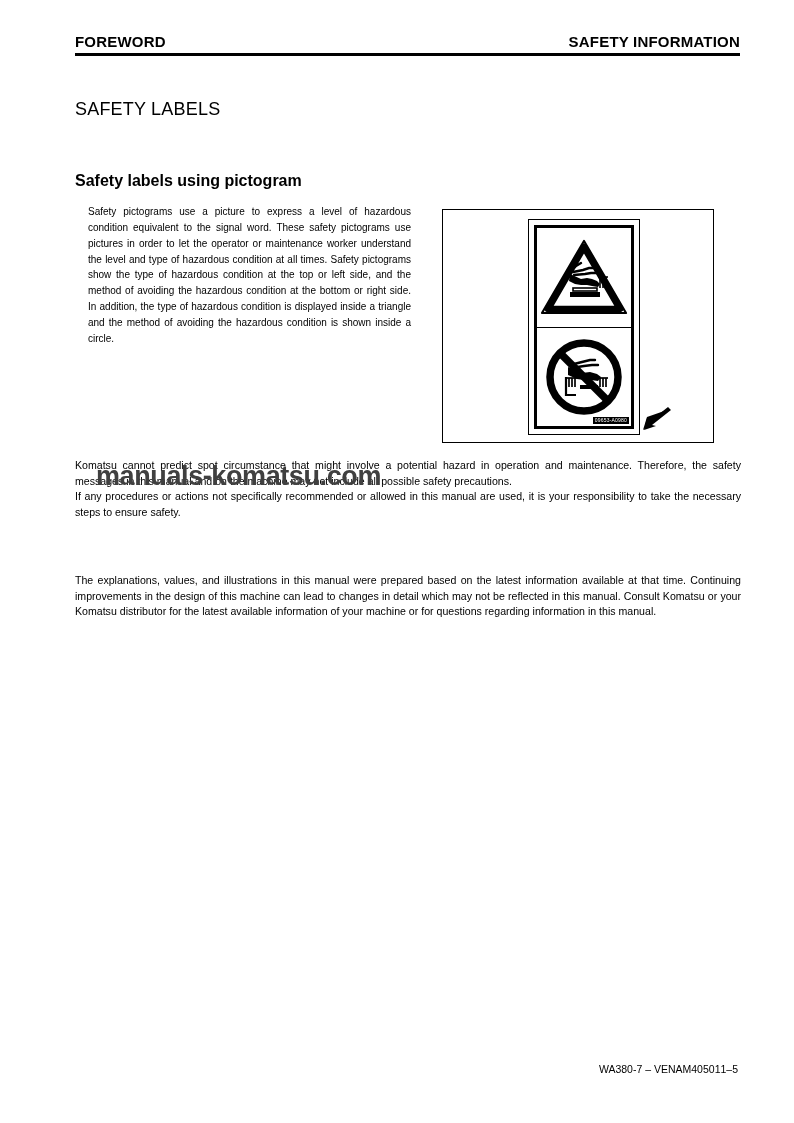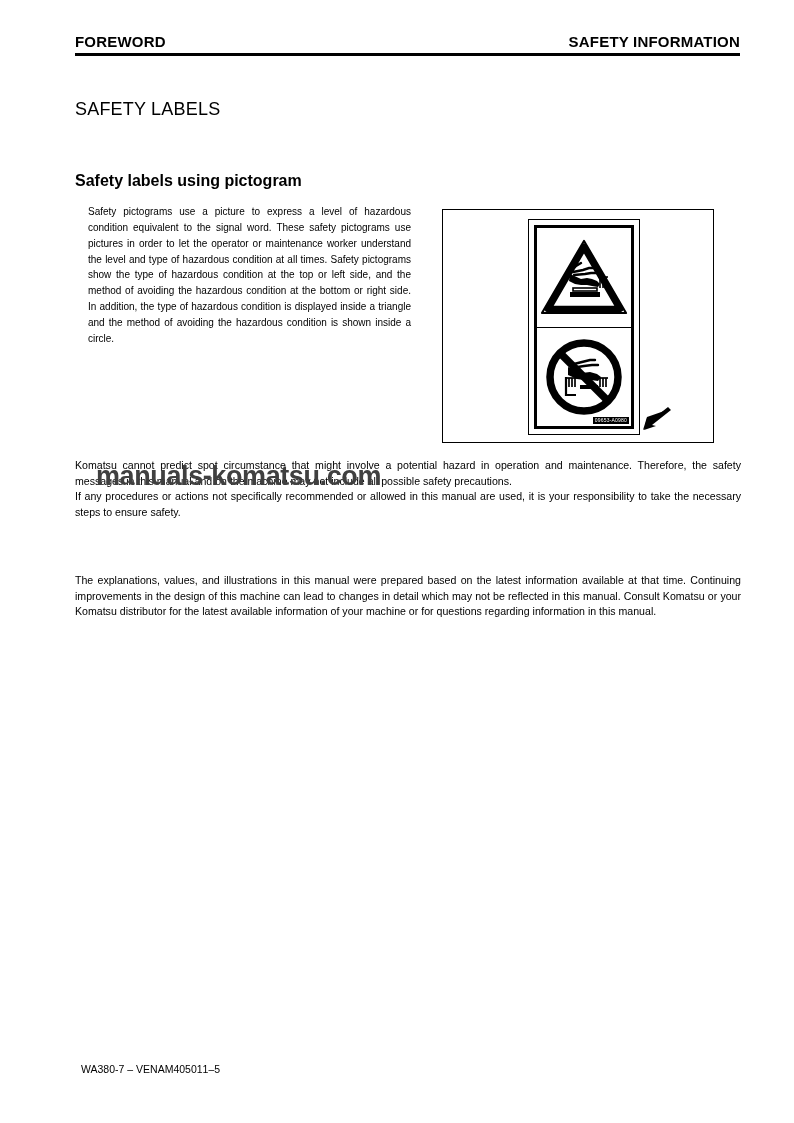--- a/index.html
+++ b/index.html
@@ -198,25 +198,25 @@
     letter-spacing: -0.4px;
     line-height: 30px;
     color: #404040;
     white-space: nowrap;
     font-family: "Liberation Sans", sans-serif;
   }
 
   
   .footer {
     position: absolute;
-    left: 81px;
+    left: 73px;
     top: 1063px;
     width: 665px;
     display: flex;
-    justify-content: flex-start;
+    justify-content: flex-end;
     align-items: baseline;
   }
   .footer-left, .footer-right {
     font-size: 10.5px;
     line-height: 13px;
     white-space: nowrap;
   }
 </style>
 </head>
 <body>

